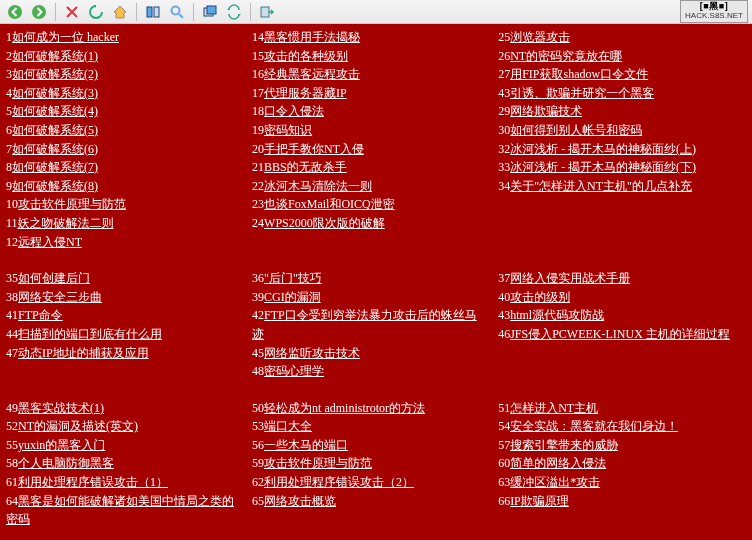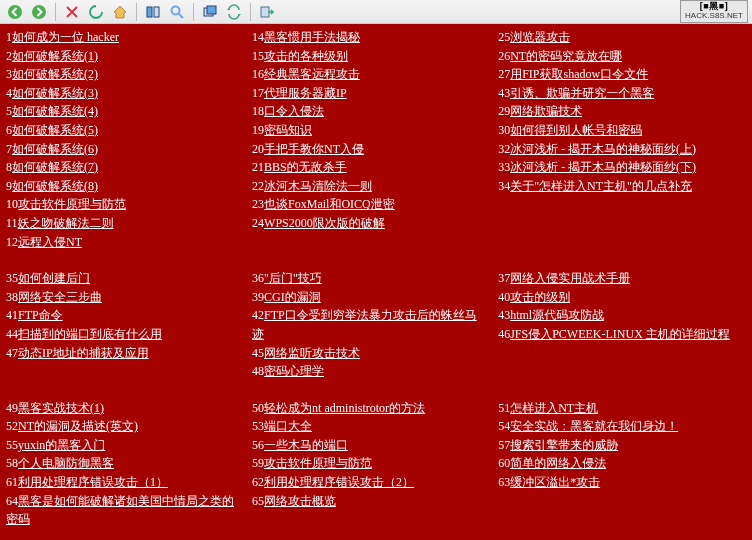--- a/index.html
+++ b/index.html
@@ -217,15 +217,16 @@
         <div class="item"><span class="num">59</span><a class="title">攻击软件原理与防范</a></div>
         <div class="item"><span class="num">62</span><a class="title">利用处理程序错误攻击（2）</a></div>
         <div class="item"><span class="num">65</span><a class="title">网络攻击概览</a></div>
       </div>
       <div>
         <div class="item"><span class="num">51</span><a class="title">怎样进入NT主机</a></div>
         <div class="item"><span class="num">54</span><a class="title">安全实战：黑客就在我们身边！</a></div>
         <div class="item"><span class="num">57</span><a class="title">搜索引擎带来的威胁</a></div>
         <div class="item"><span class="num">60</span><a class="title">简单的网络入侵法</a></div>
         <div class="item"><span class="num">63</span><a class="title">缓冲区溢出*攻击</a></div>
+        <div class="item"><span class="num">66</span><a class="title">IP欺骗原理</a></div>
       </div>
     </div>
 </div>
 
 </body></html>

